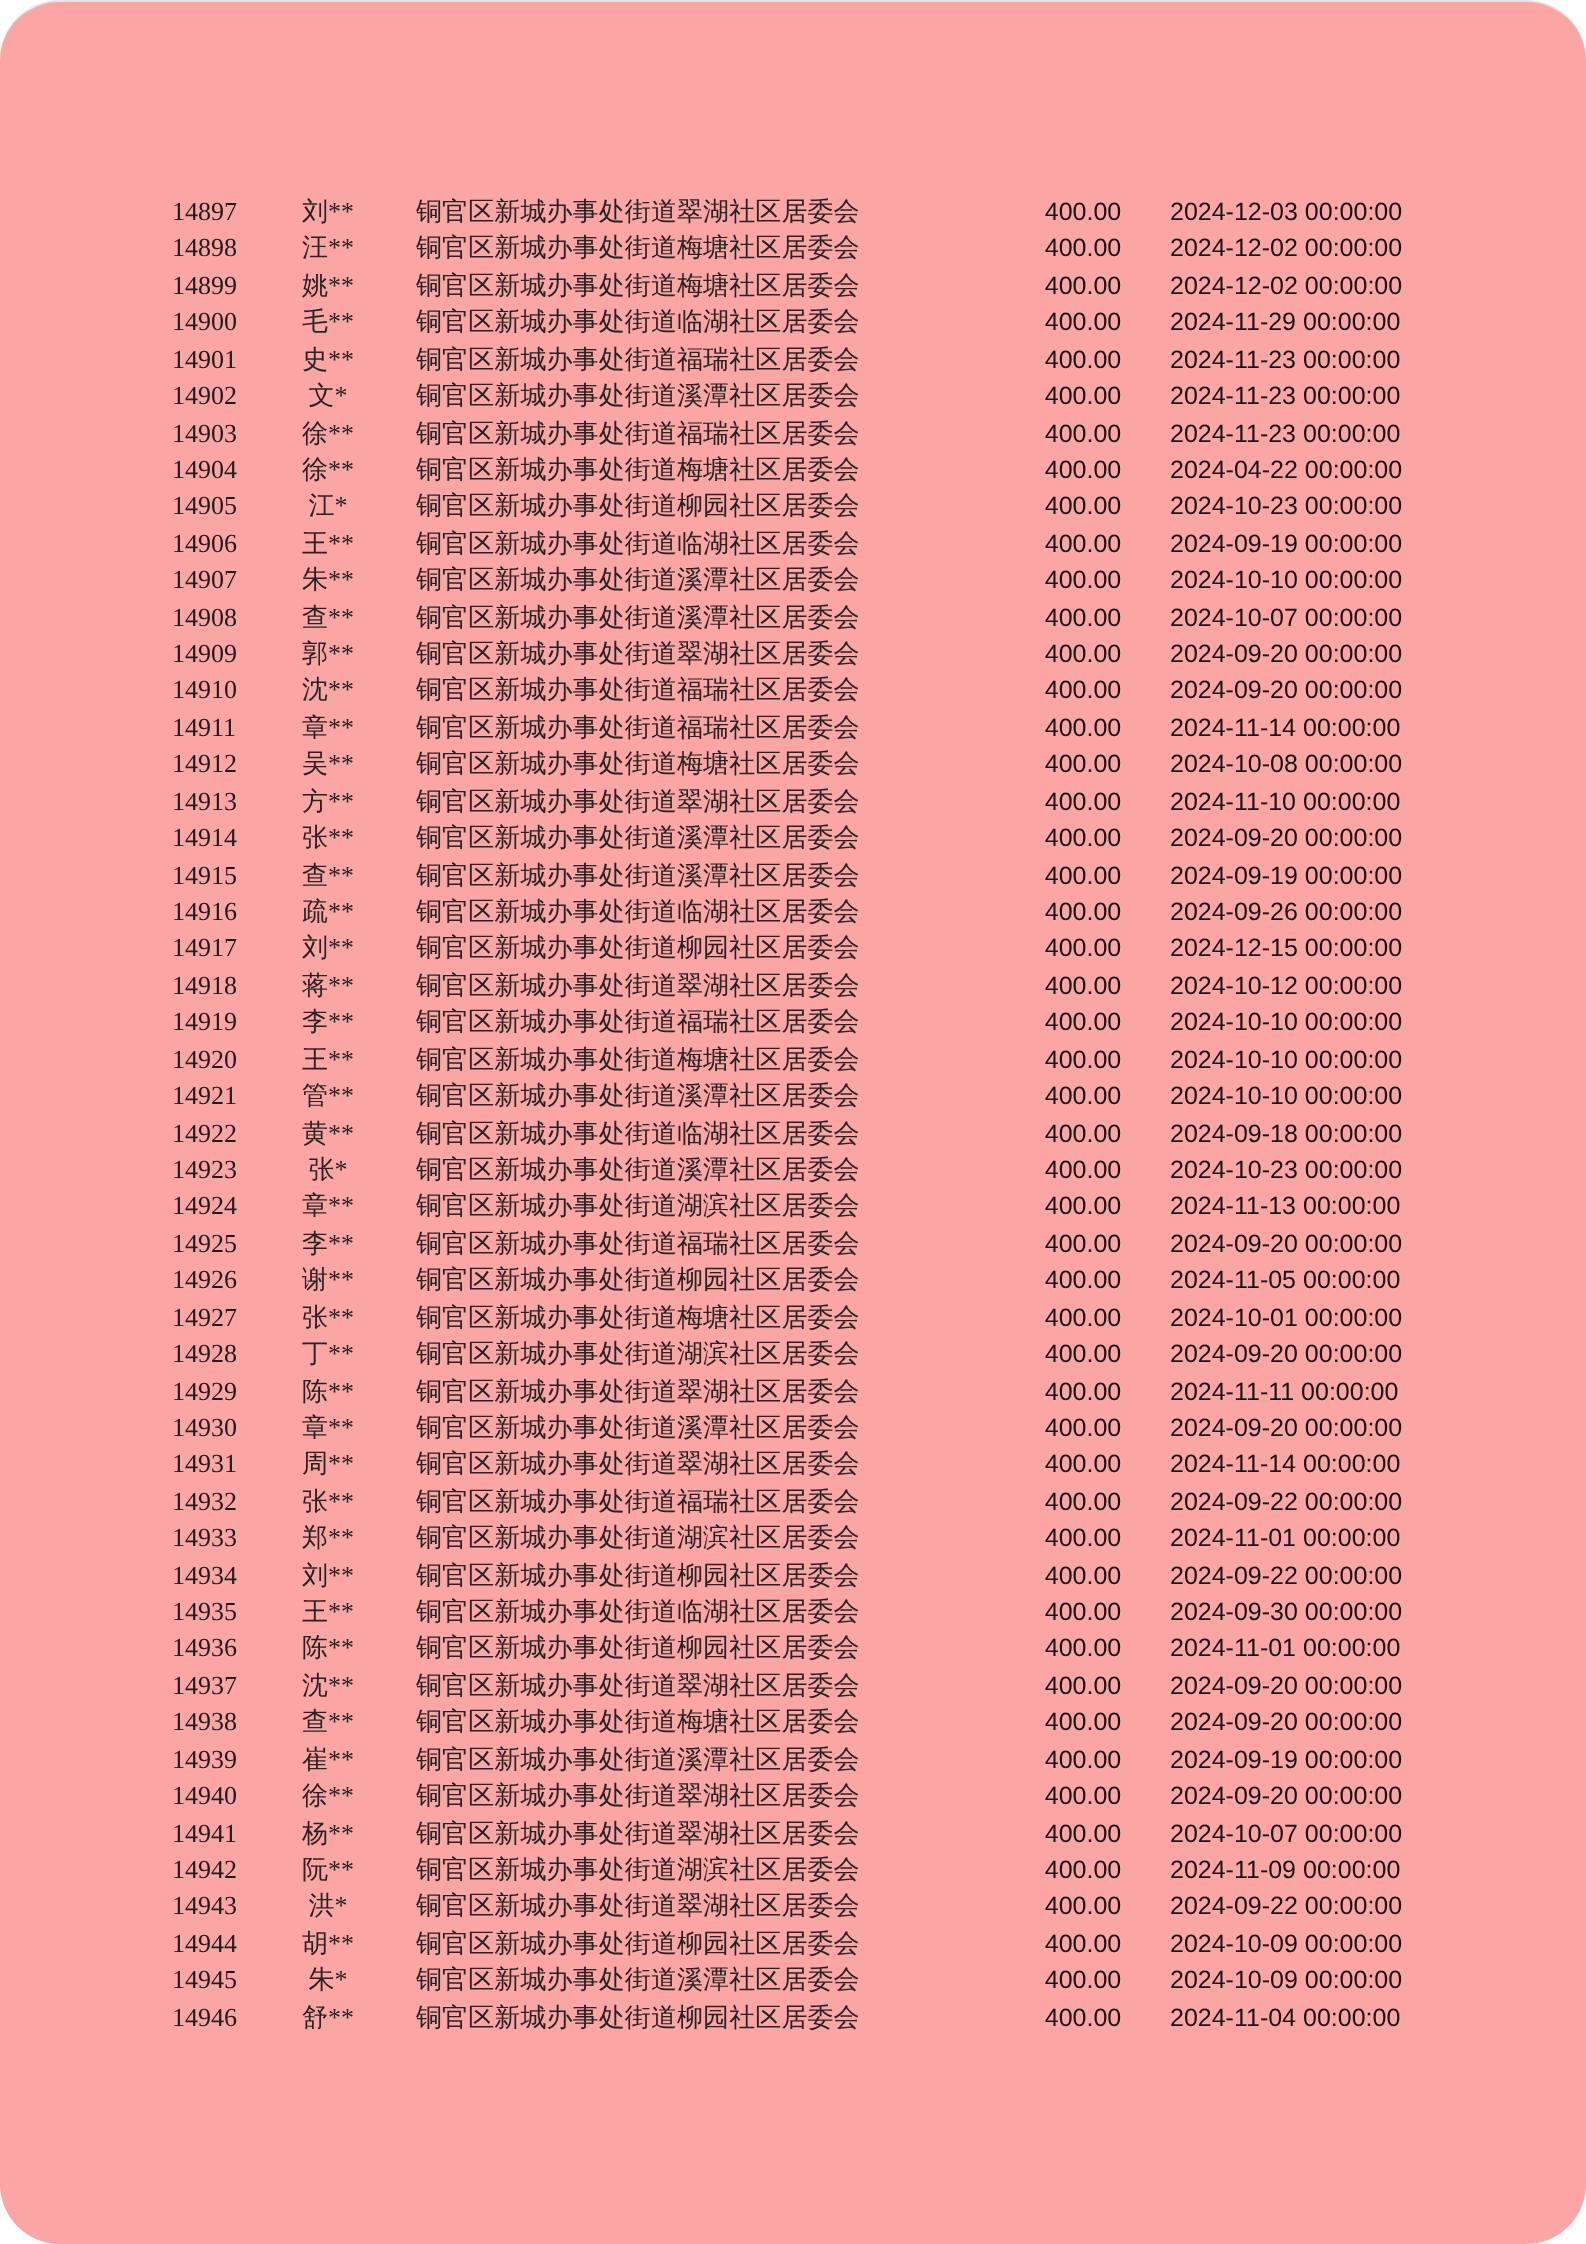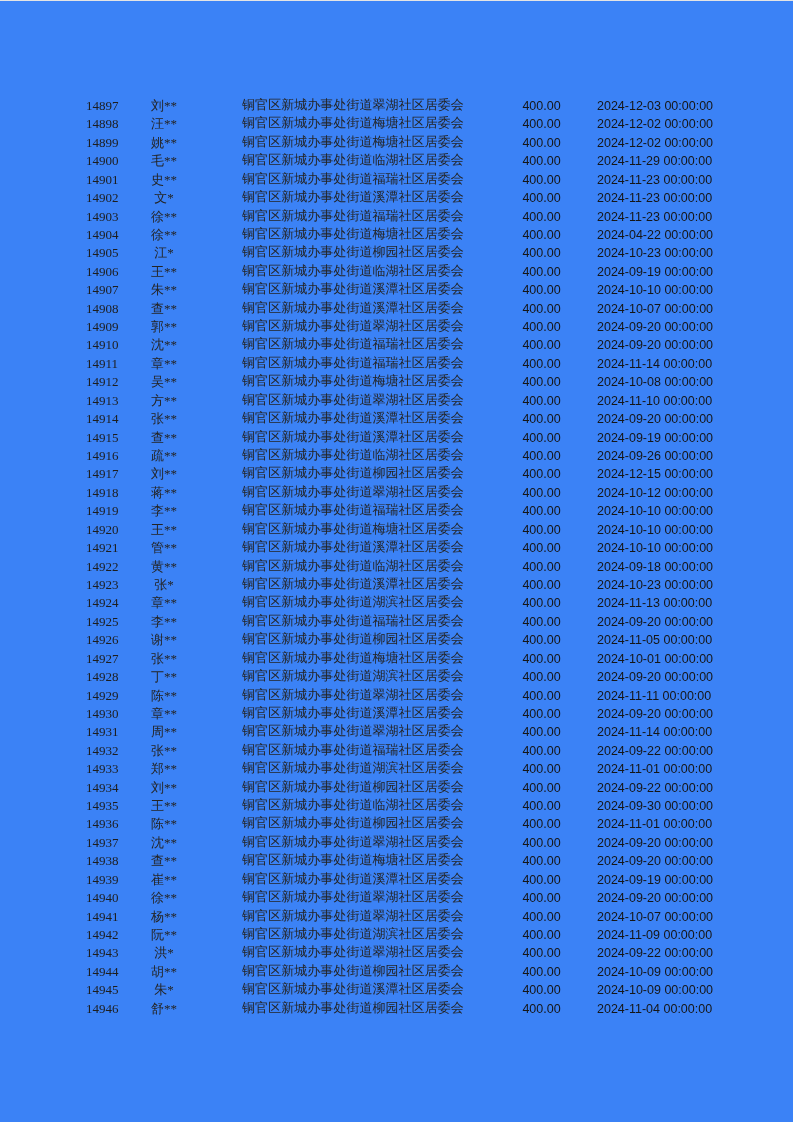--- a/index.html
+++ b/index.html
@@ -7,23 +7,24 @@
     padding: 0;
     background: #ffffff;
     width: 793px;
     height: 1122px;
     overflow: hidden;
   }
   .page {
     position: relative;
     width: 793px;
     height: 1122px;
-    background: #3b82f6;
+    background: #fca5a5;
     border-top: 1px solid #e4e4e4;
     box-sizing: border-box;
+    border-radius: 30px;
   }
   .rows {
     padding-top: 96px;
   }
   .row {
     display: flex;
     height: 18.43px;
     line-height: 18.43px;
     padding-left: 86px;
     white-space: nowrap;
@@ -39,39 +40,37 @@
     width: 68px;
     text-align: center;
     font-family: "Liberation Serif", "DejaVu Serif", serif;
     font-size: 13px;
     color: #242424;
   }
   .c-org {
     width: 300px;
     padding-left: 10px;
     box-sizing: border-box;
-    font-family: Liberation Mono, monospace;
+    font-family: Liberation Sans, sans-serif;
     font-size: 13px;
     color: #242424;
     letter-spacing: 0.05px;
-    text-align: center;
   }
   .c-amt {
     width: 87px;
     font-family: "Liberation Sans", "DejaVu Sans", sans-serif;
     font-size: 12.5px;
     color: #161616;
     text-align: center;
   }
   .c-date {
     font-family: "Liberation Sans", "DejaVu Sans", sans-serif;
     font-size: 12.5px;
     color: #161616;
     text-align: left;
-    margin-left: 12px;
   }
 </style>
 </head>
 <body>
 
 <div class="page">
   <div class="rows">
   <div class="row">
     <span class="c-id">14897</span>
     <span class="c-name">刘**</span>

